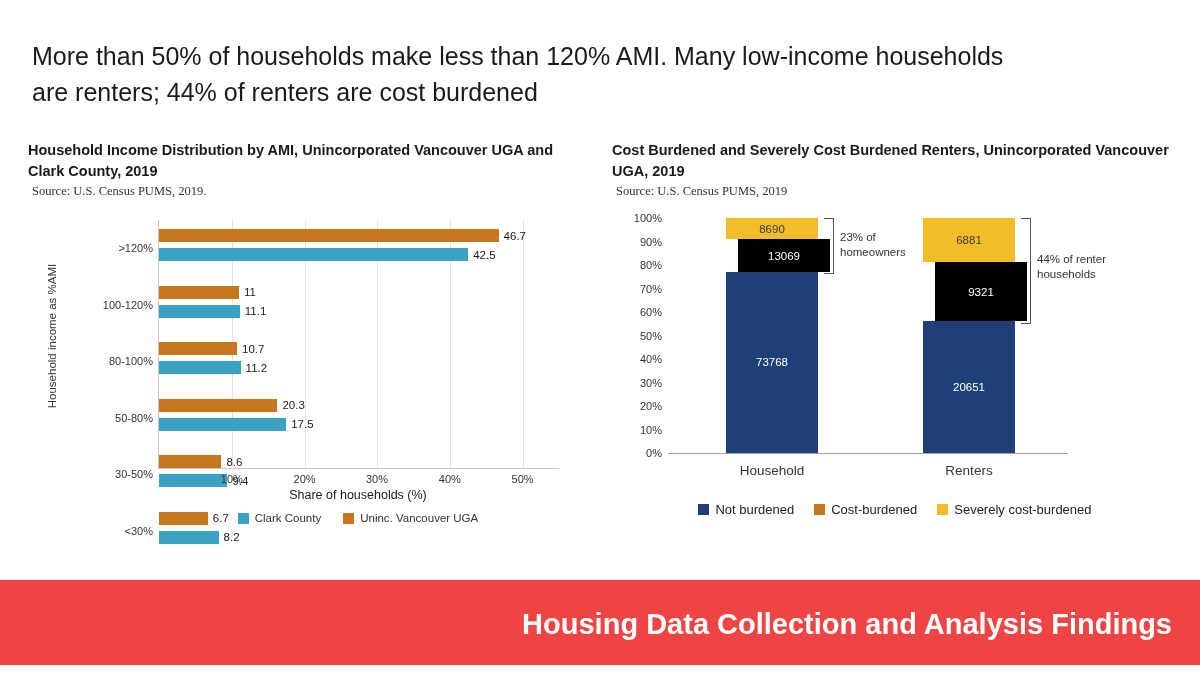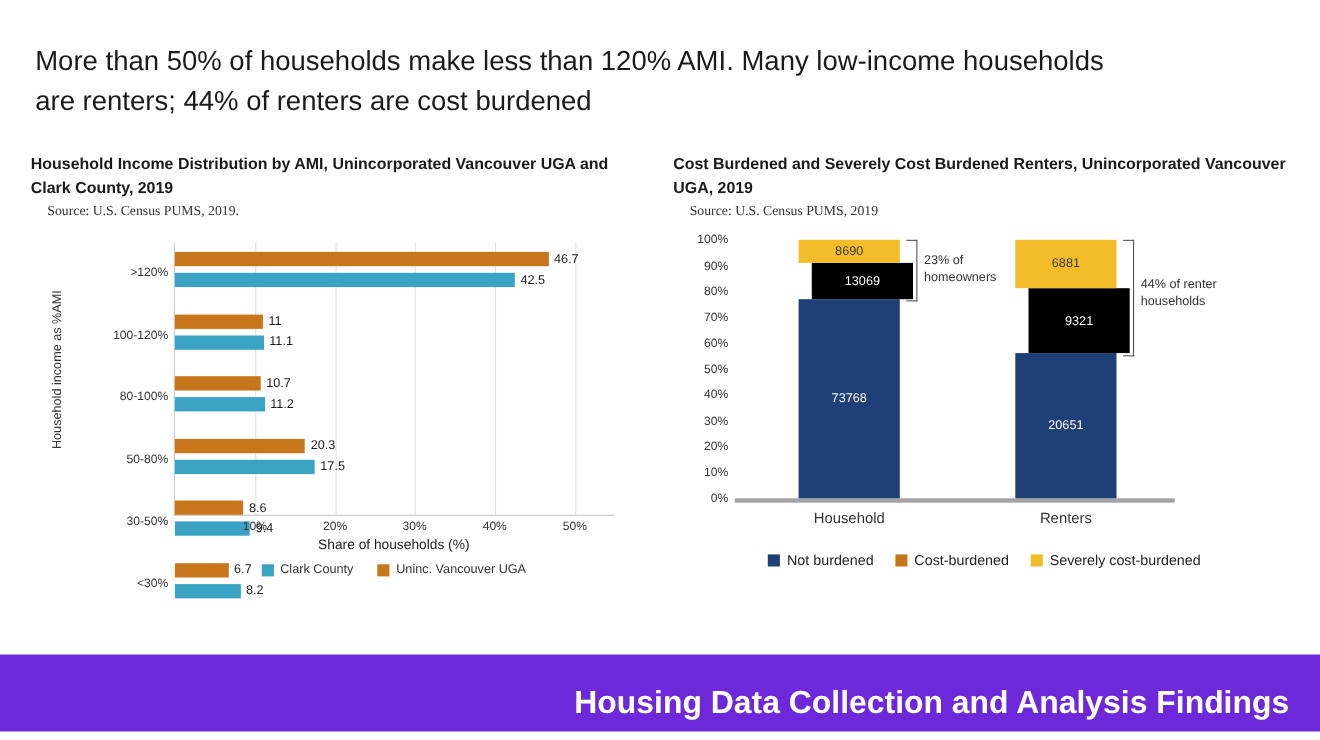--- a/index.html
+++ b/index.html
@@ -24,21 +24,21 @@
   
   .panel { position:absolute; }
   .panel-left  { left:28px;  top:140px; width:562px; height:420px; }
   .panel-right { left:612px; top:140px; width:566px; height:420px; }
 
   .panel-title {
     font-size:14.5px; font-weight:bold; color:#1a1a1a;
     line-height:1.45; margin:0 0 2px 0;
   }
   .panel-source {
-    font-size:12.5px; color:#333; margin:2px 0 0 15px;
+    font-size:12.5px; color:#333; margin:2px 0 0 4px;
     font-family:"Liberation Serif", serif;
   }
   .panel-right .panel-title { font-family:"Liberation Sans", sans-serif; }
 
   
   .lchart { position:absolute; left:0; top:72px; width:562px; height:300px; }
   .y-axis-label {
     position:absolute;
     left:-96px; top:118px;
     width:240px;
@@ -89,21 +89,21 @@
     font-size:11.5px; color:#333;
   }
   .llegend .li { display:flex; align-items:center; gap:6px; }
   .swatch { width:11px; height:11px; display:inline-block; }
 
   
   .rchart { position:absolute; left:0; top:72px; width:566px; height:330px; }
   .rplot {
     position:absolute; left:56px; top:6px;
     width:400px; height:235px;
-    border-bottom:4px solid #a3a3a3;
+    border-bottom:1px solid #a3a3a3;
   }
   .rytick {
     position:absolute; right:calc(100% + 6px);
     transform:translateY(-50%);
     font-size:11px; color:#333; white-space:nowrap;
   }
   .rcol {
     position:absolute; bottom:0; width:92px;
   }
   .rseg {
@@ -131,22 +131,22 @@
   .rlegend {
     position:absolute; left:0; width:566px; top:290px;
     display:flex; justify-content:center; gap:20px;
     font-size:13px; color:#222;
   }
   .rlegend .li { display:flex; align-items:center; gap:6px; }
   .rlegend .swatch { width:11px; height:11px; }
 
   
   .footer {
-    position:absolute; left:0; right:0; bottom:0; height:78px;
-    background:#6d28d9;
+    position:absolute; left:0; right:0; bottom:0; height:93px;
+    background:#ef4444;
   }
   .footer-text {
     position:absolute; right:28px; top:28px;
     color:#ffffff; font-size:29px; font-weight:bold;
   }
   .footer-strip {
     position:absolute; left:0; right:0; bottom:0; height:8px;
     background:#ffffff;
   }
 </style>

